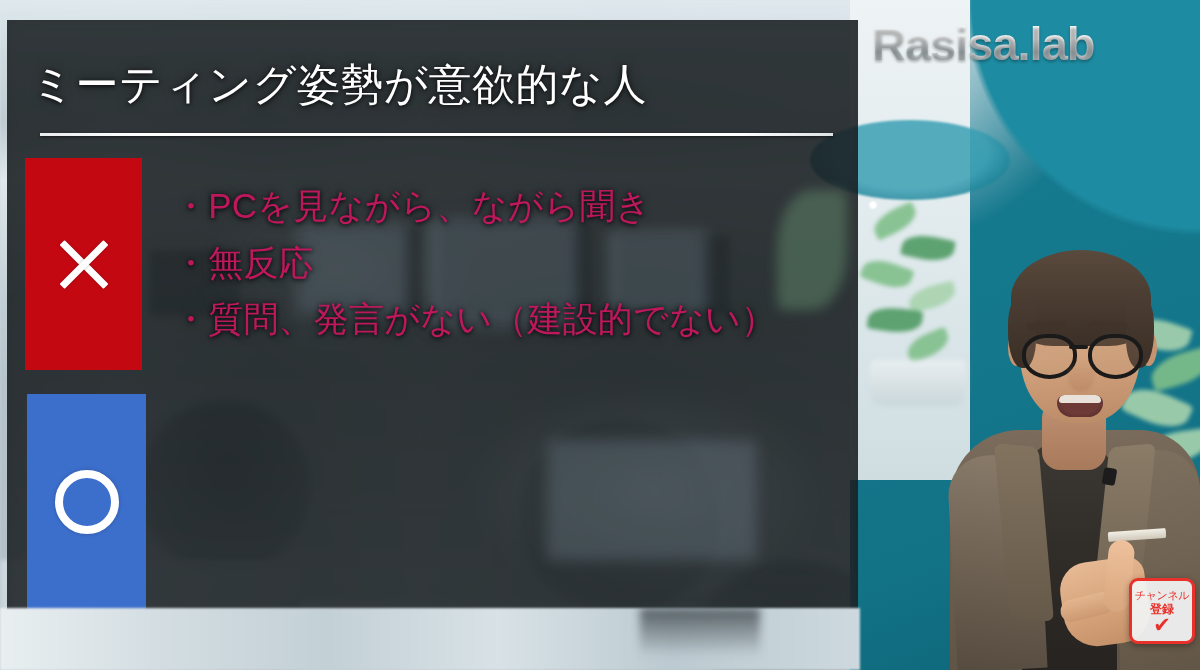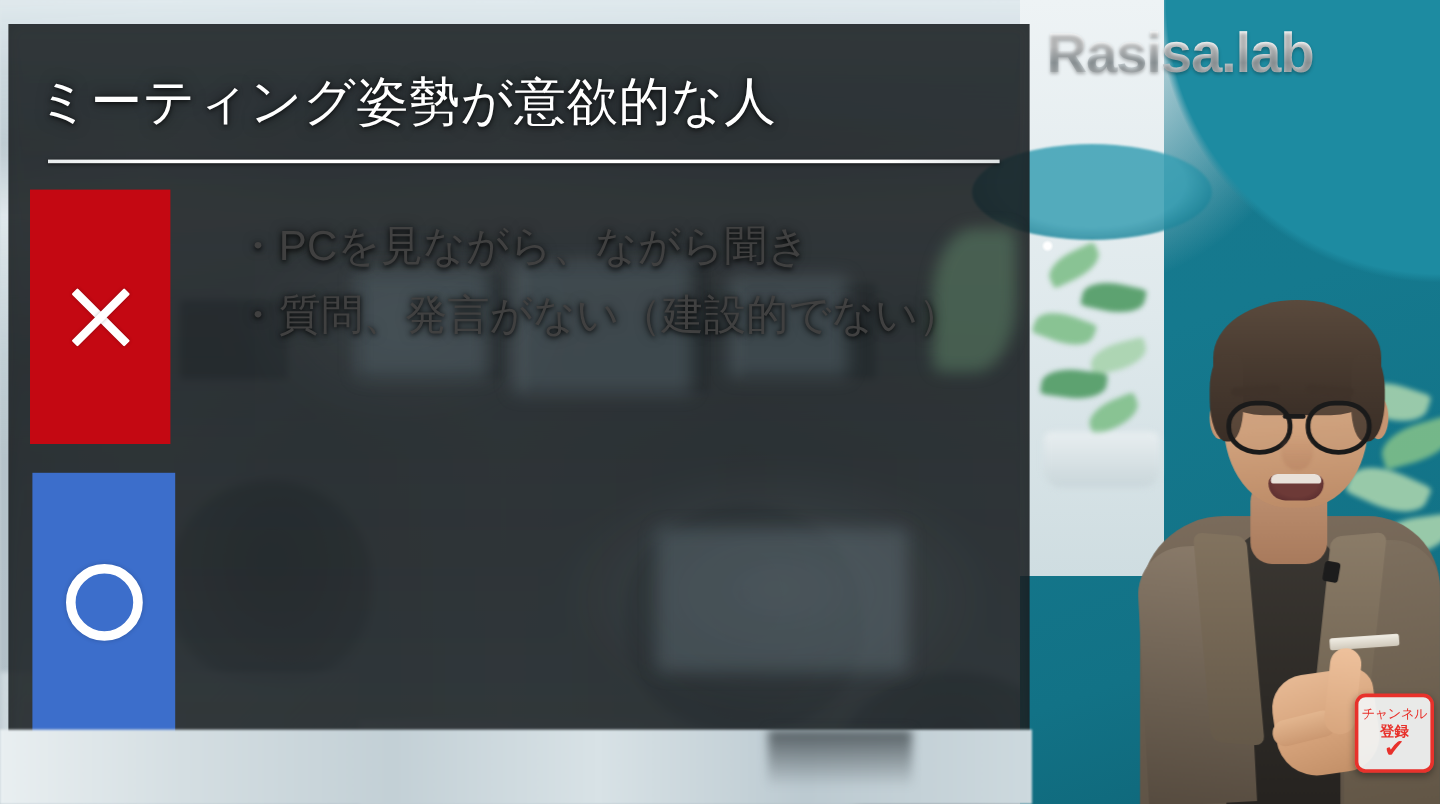--- a/index.html
+++ b/index.html
@@ -441,27 +441,26 @@
     width: 64px; height: 64px;
     border: 8px solid #fff;
     border-radius: 50%;
     box-sizing: border-box;
     box-shadow: 0 0 4px rgba(0,0,0,.2);
   }
 
   
   .bullets {
     position: absolute;
-    color: #404040;
+    color: #be185d;
     font-size: 35px;
     font-weight: 500;
     letter-spacing: .2px;
     text-shadow: 0 1px 4px rgba(0,0,0,.85), 0 0 10px rgba(0,0,0,.55);
     white-space: nowrap;
-    margin-left: 24px;
   }
   .bullets-x { left: 166px; top: 158px; }
   .bullets-o { left: 166px; top: 380px; }
   .bullets div { line-height: 1.62; }
   .bullets div.sub { padding-left: 22px; }
 
   
   .floor-strip {
     position: absolute;
     left: 0; top: 608px;
@@ -573,20 +572,21 @@
           <span></span>
         </div>
     </div>
 
     <div class="marker marker-o">
       <div class="o-glyph"></div>
     </div>
 
     <div class="bullets bullets-x">
       <div>・PCを見ながら、ながら聞き</div>
+      <div>・無反応</div>
       <div>・質問、発言がない（建設的でない）</div>
     </div>
 
   </div>
 
   <div class="floor-strip"></div>
   <div class="floor-dark"></div>
 
   <div class="subscribe">
     <div class="sub-l1">チャンネル</div>

